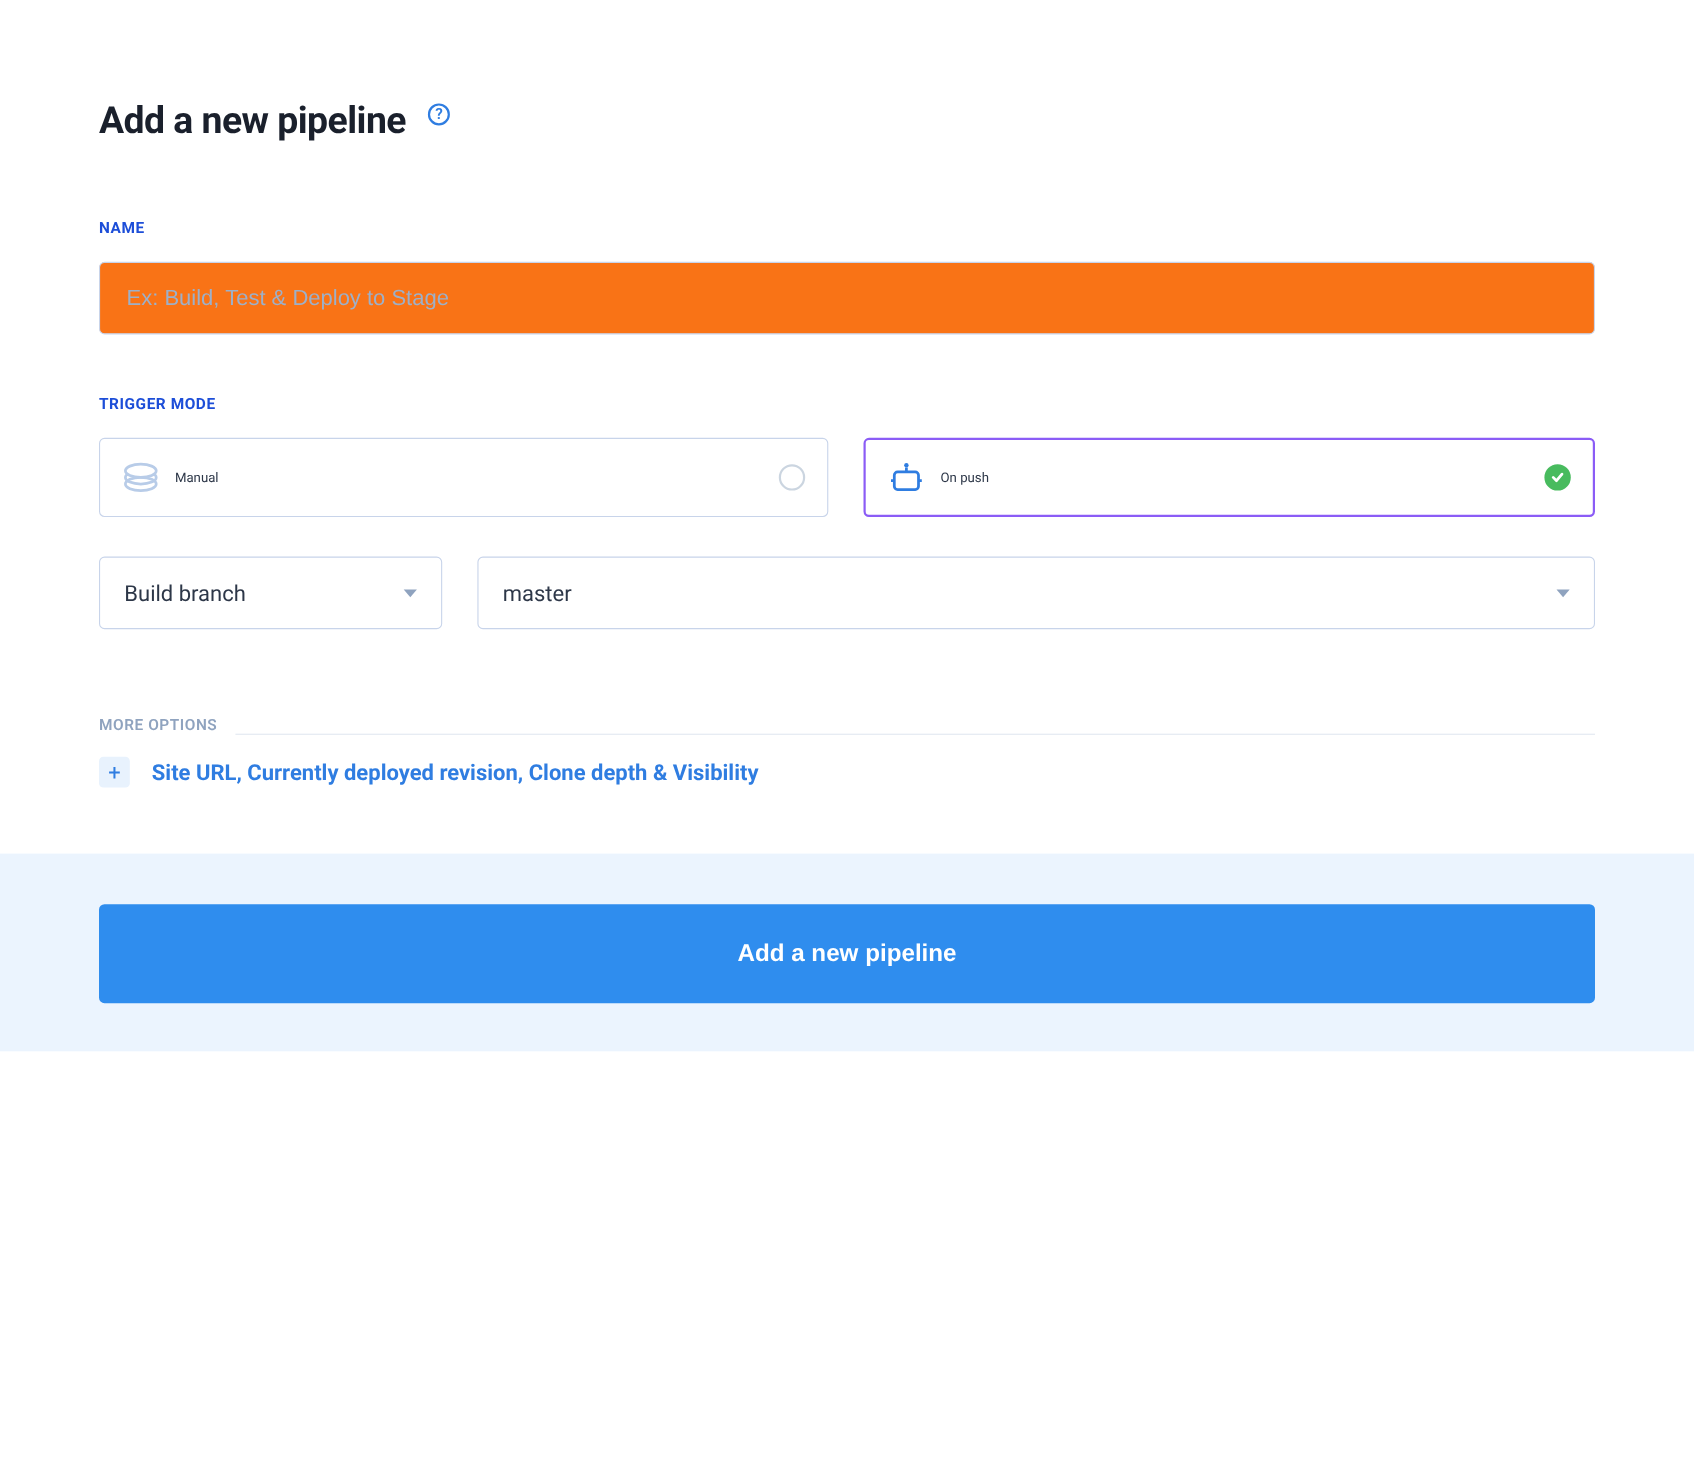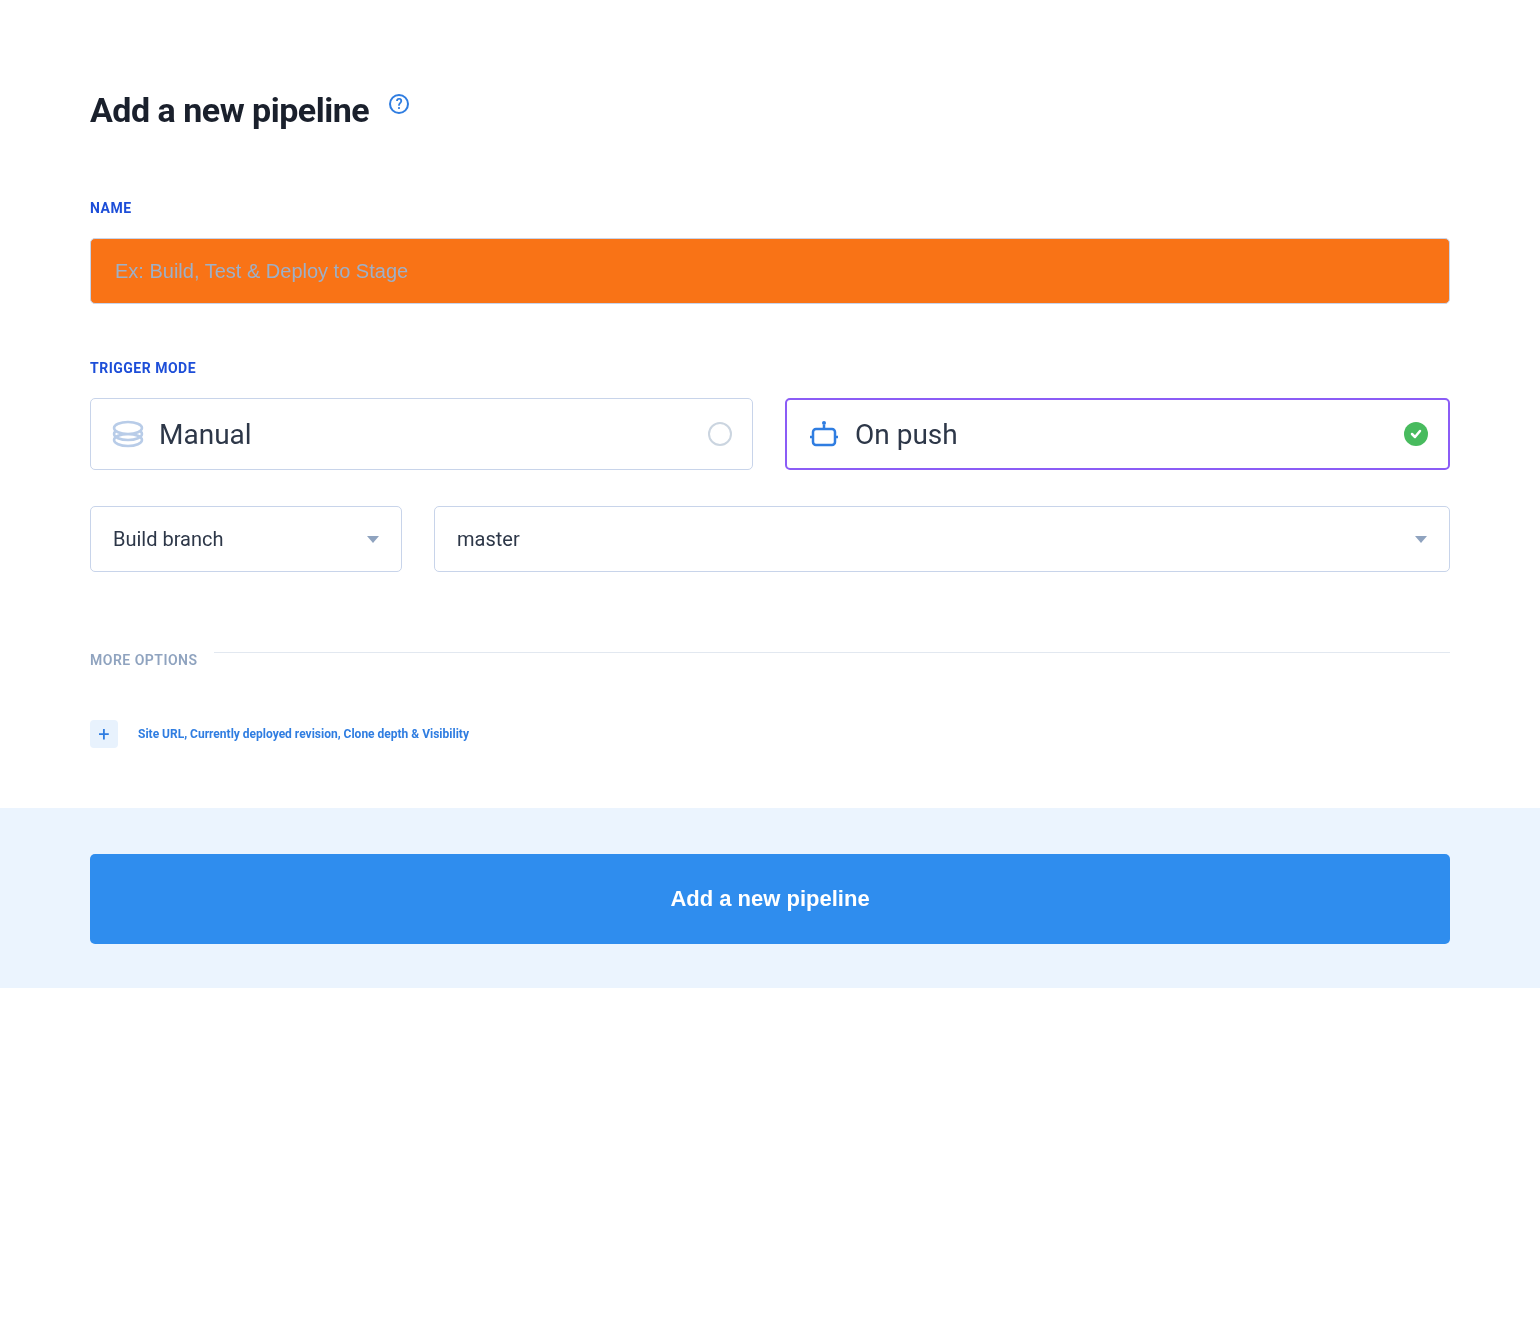--- a/index.html
+++ b/index.html
@@ -87,21 +87,21 @@
     .trigger-card.selected {
       border: 2px solid #8b5cf6;
     }
     .trigger-icon {
       width: 34px;
       height: 34px;
       margin-right: 14px;
       flex-shrink: 0;
     }
     .trigger-label {
-      font-size: 28px;
+      font-size: 12px;
       color: #2d3748;
       flex: 1;
     }
     .radio-indicator {
       width: 24px;
       height: 24px;
       border: 2px solid #cbd5e0;
       border-radius: 50%;
       flex-shrink: 0;
     }
@@ -137,24 +137,24 @@
     }
     .chevron {
       width: 0;
       height: 0;
       border-left: 6px solid transparent;
       border-right: 6px solid transparent;
       border-top: 7px solid #8fa3bf;
     }
     .more-options-header {
       display: flex;
-      align-items: flex-start;
+      align-items: flex-end;
       gap: 16px;
       margin-top: 80px;
-      margin-bottom: 52px;
+      margin-bottom: 20px;
     }
     .more-options-label {
       font-size: 14px;
       font-weight: 600;
       letter-spacing: 0.5px;
       color: #8fa3bf;
       text-transform: uppercase;
     }
     .divider-line {
       flex: 1;
@@ -175,21 +175,21 @@
       display: flex;
       align-items: center;
       justify-content: center;
       color: #2f7de1;
       font-size: 20px;
       font-weight: 400;
       cursor: pointer;
       line-height: 1;
     }
     .expand-text {
-      font-size: 12px;
+      font-size: 20px;
       font-weight: 700;
       color: #2f7de1;
     }
     .footer {
       background: #ebf4fe;
       padding: 46px 90px 44px 90px;
     }
     .submit-btn {
       width: 100%;
       height: 90px;

